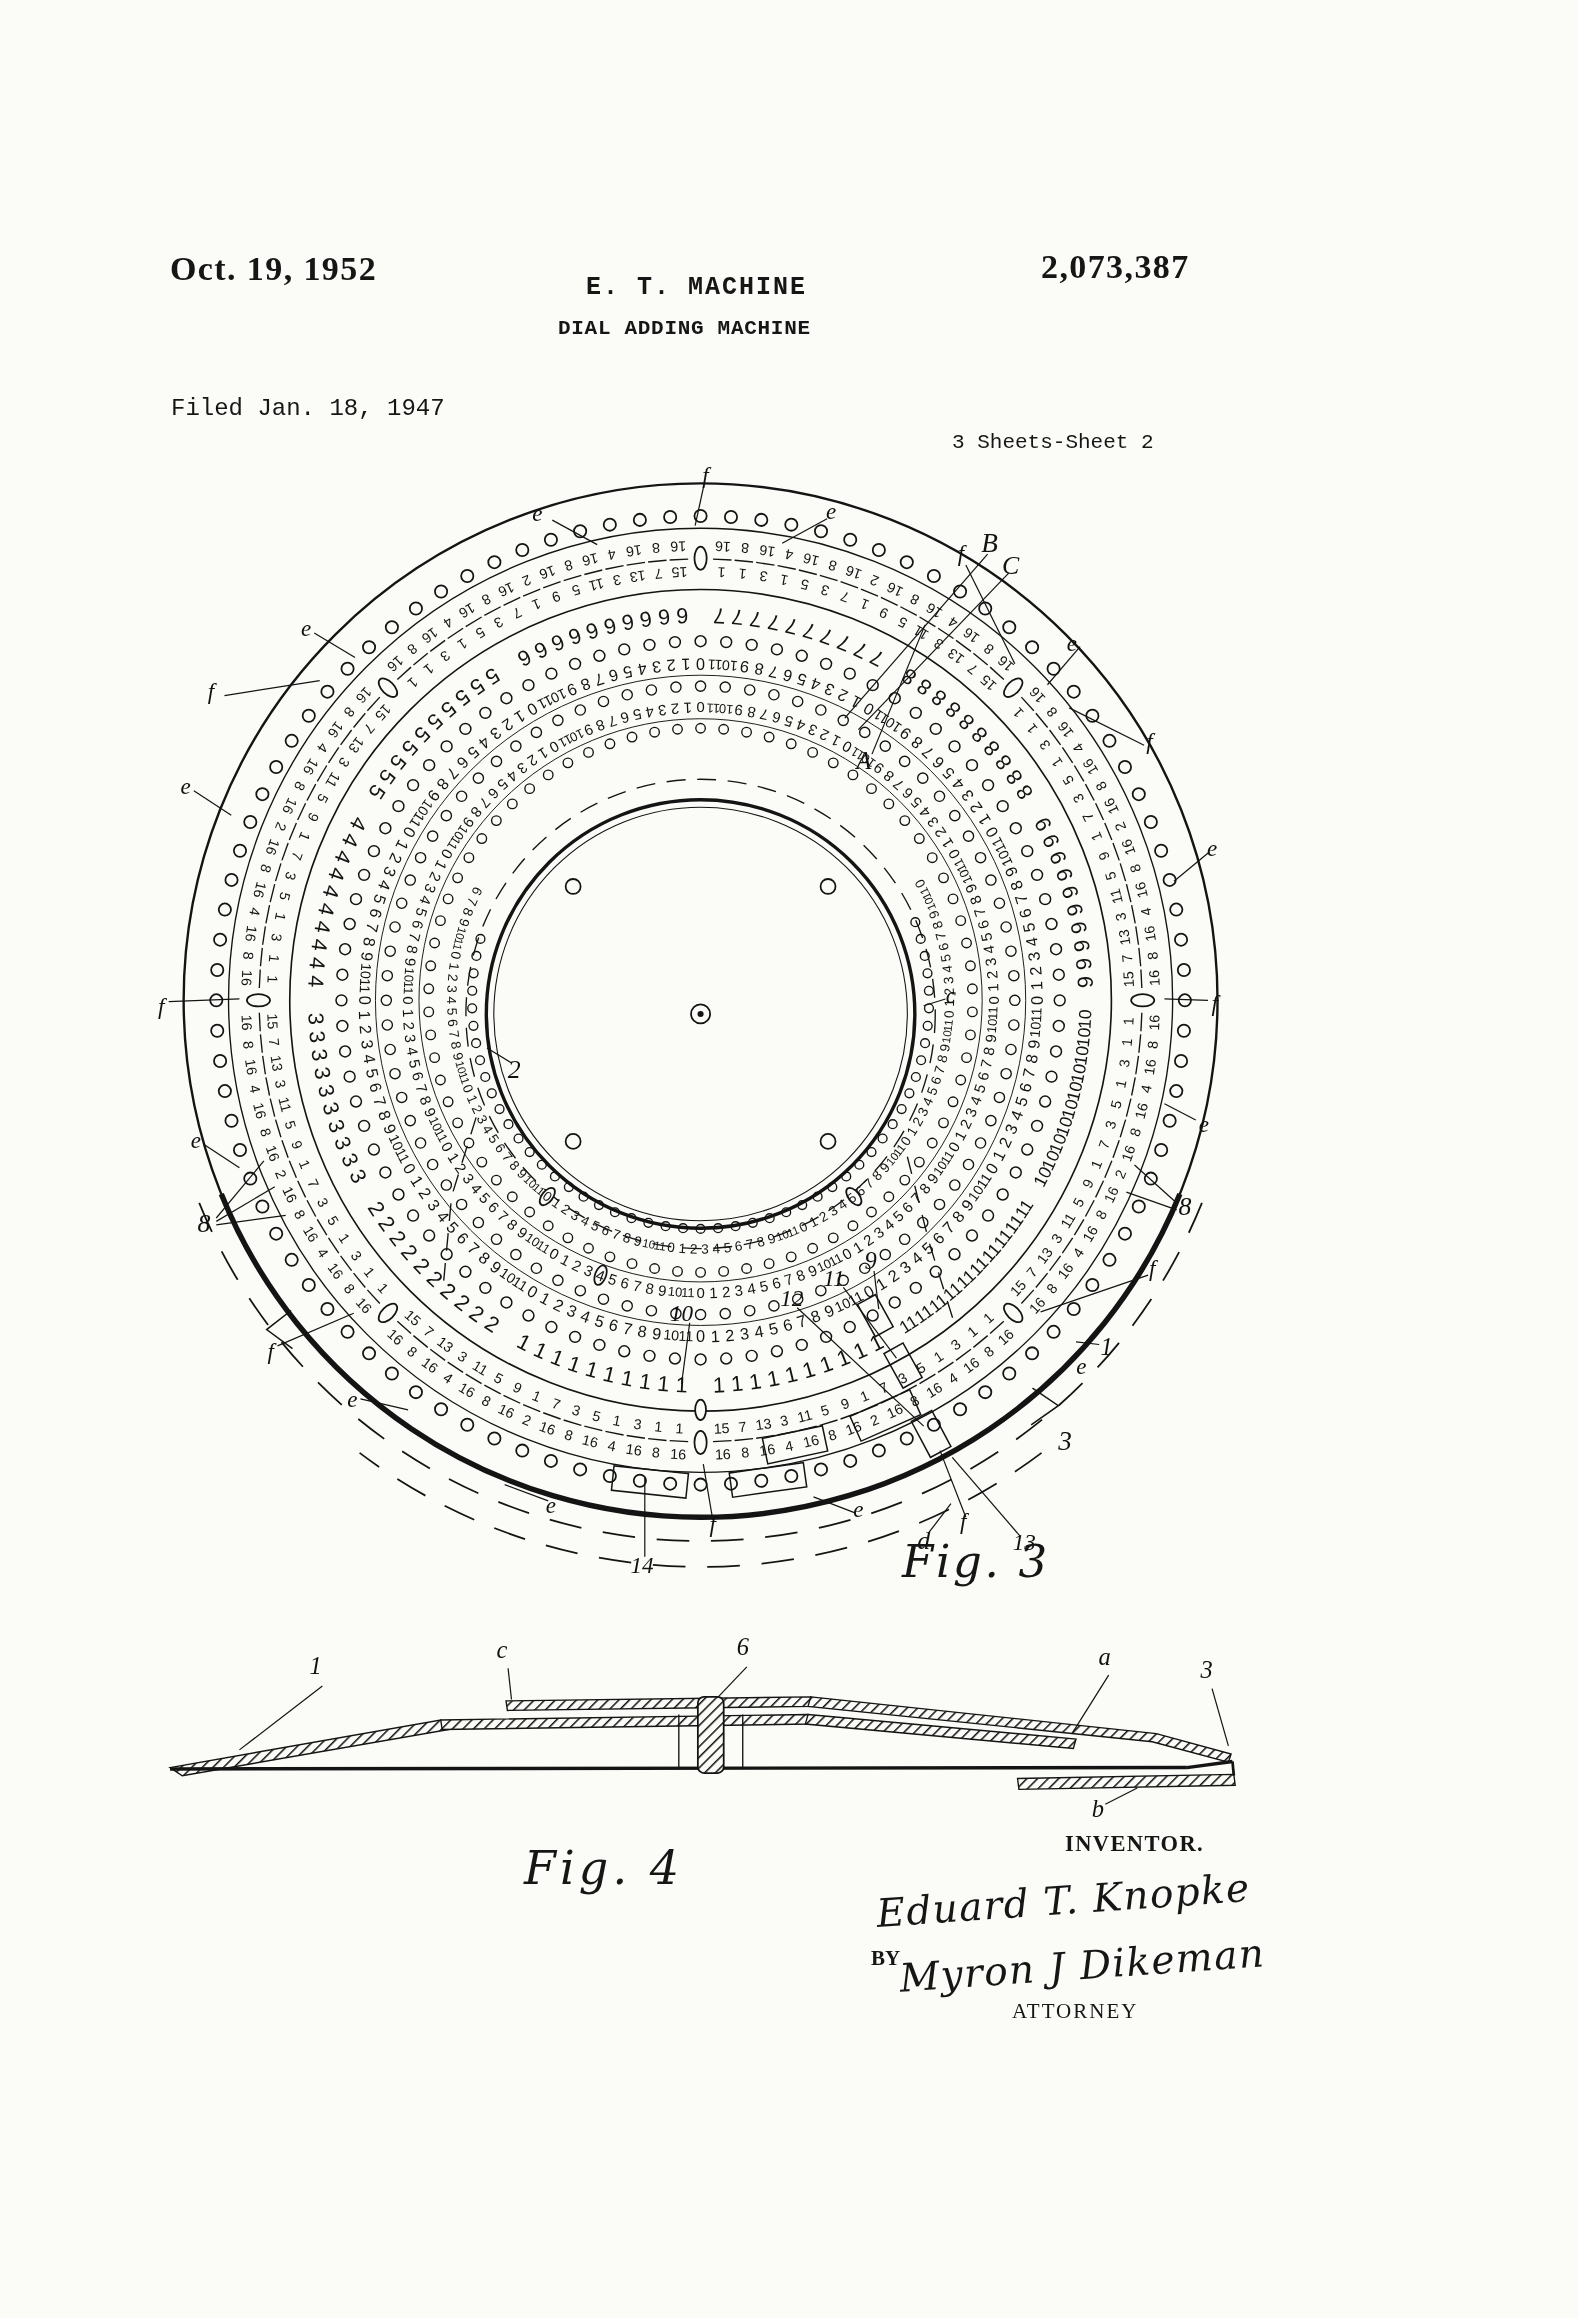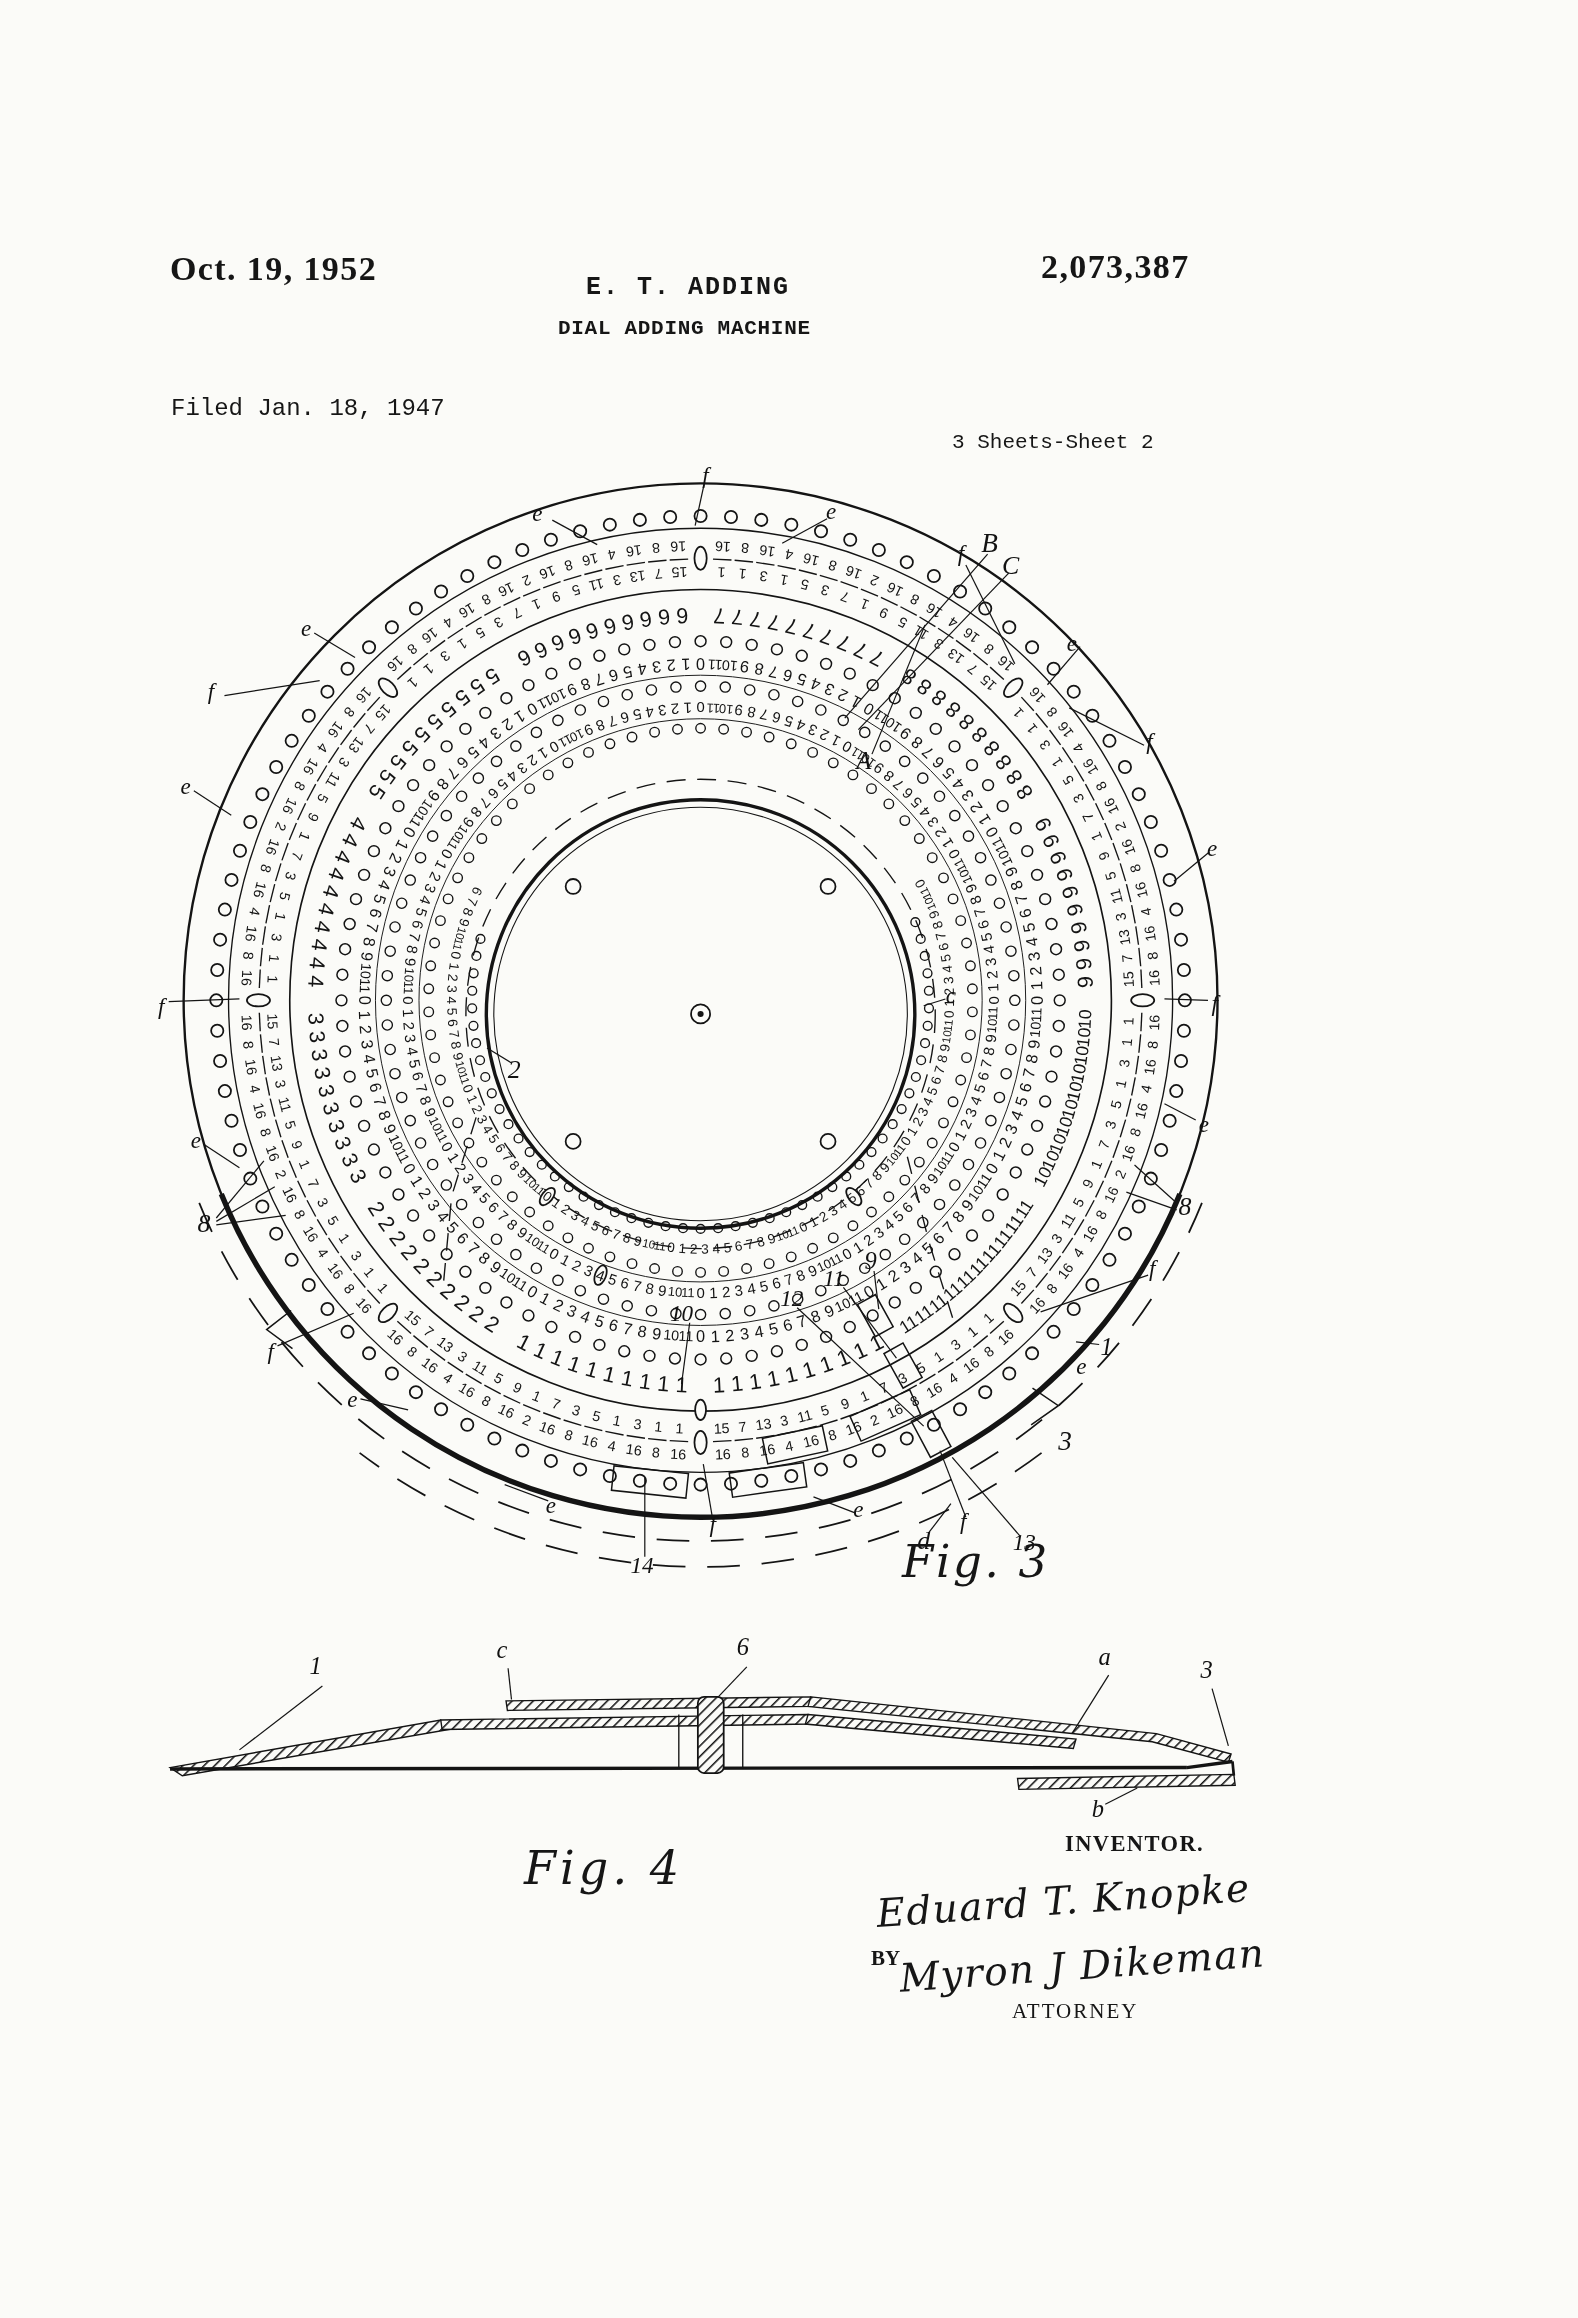--- a/index.html
+++ b/index.html
@@ -24,21 +24,21 @@
   #att{left:1012px;top:1999px;font-size:21px;letter-spacing:2px;}
   svg{position:absolute;left:0;top:0;}
   text.dial{font-family:"Liberation Sans",sans-serif;fill:#141414;}
   text.lbl{font-family:"Liberation Serif",serif;font-style:italic;fill:#121212;}
 </style>
 </head>
 <body>
 
 <div class="page">
   <div id="pub-date" class="abs serif-bold">Oct. 19, 1952</div>
-  <div id="inv-header" class="abs mono">E. T. ADDING</div>
+  <div id="inv-header" class="abs mono">E. T. MACHINE</div>
   <div id="pat-no" class="abs serif-bold">2,073,387</div>
   <div id="dwg-title" class="abs mono">DIAL ADDING MACHINE</div>
   <div id="filed" class="abs mono">Filed Jan. 18, 1947</div>
   <div id="sheet" class="abs mono">3 Sheets-Sheet 2</div>
 
   <svg id="drawing" width="1578" height="2319" viewBox="0 0 2320 3408">
       <g></g>
       <g>
         <circle cx="1030" cy="1470" r="760" fill="none" stroke="#141414" stroke-width="3.5"></circle>
         <circle cx="1030" cy="1470" r="694" fill="none" stroke="#141414" stroke-width="2"></circle>

